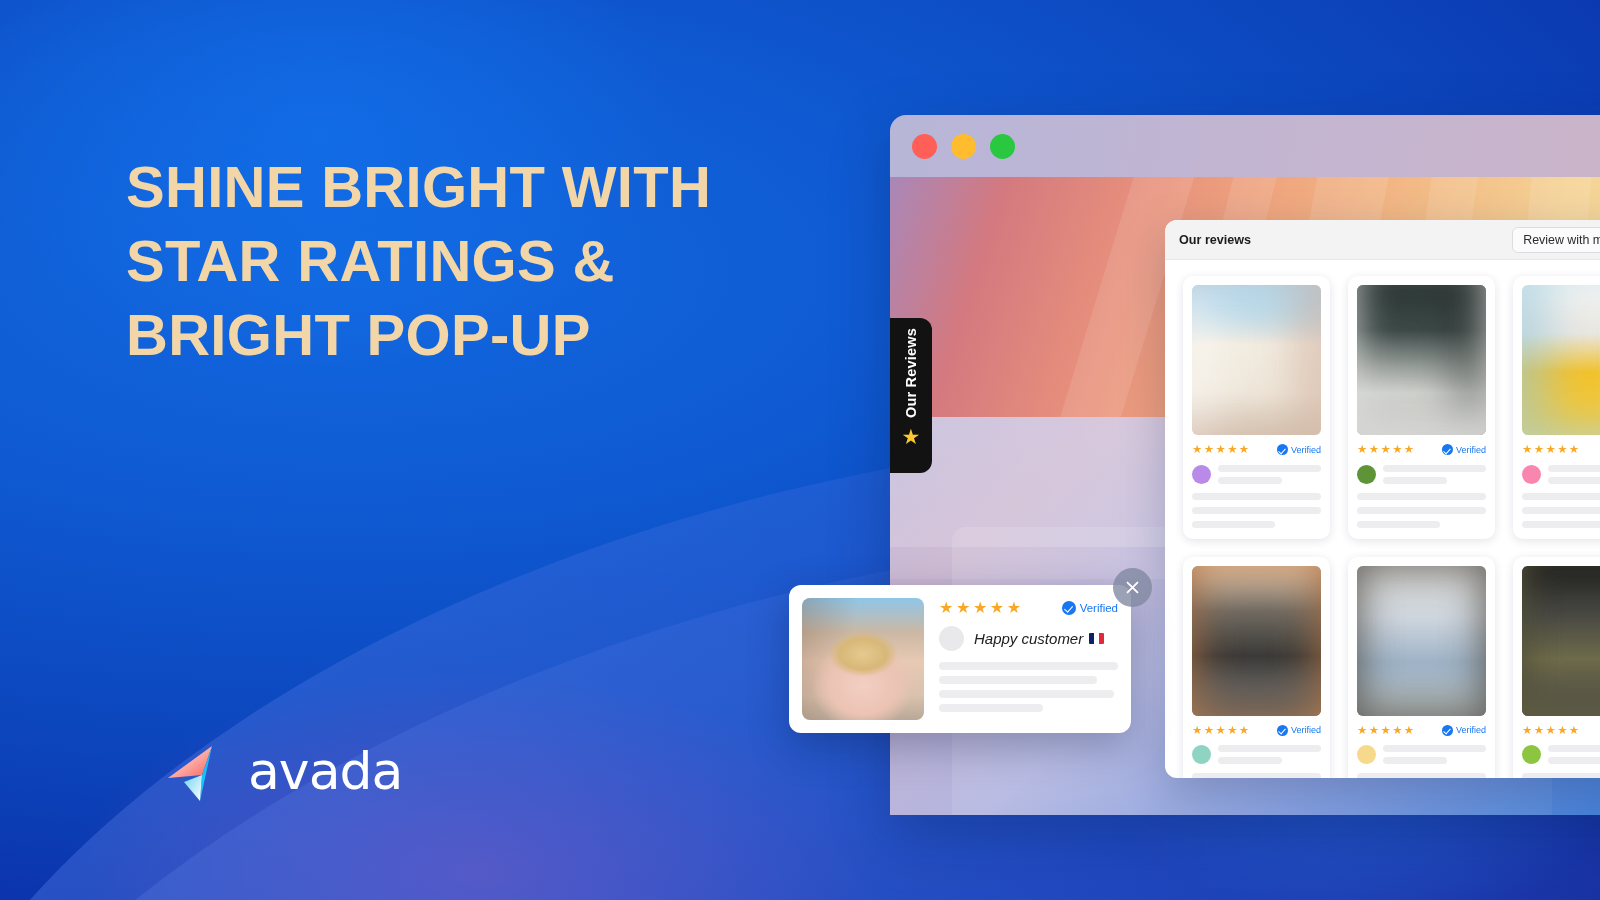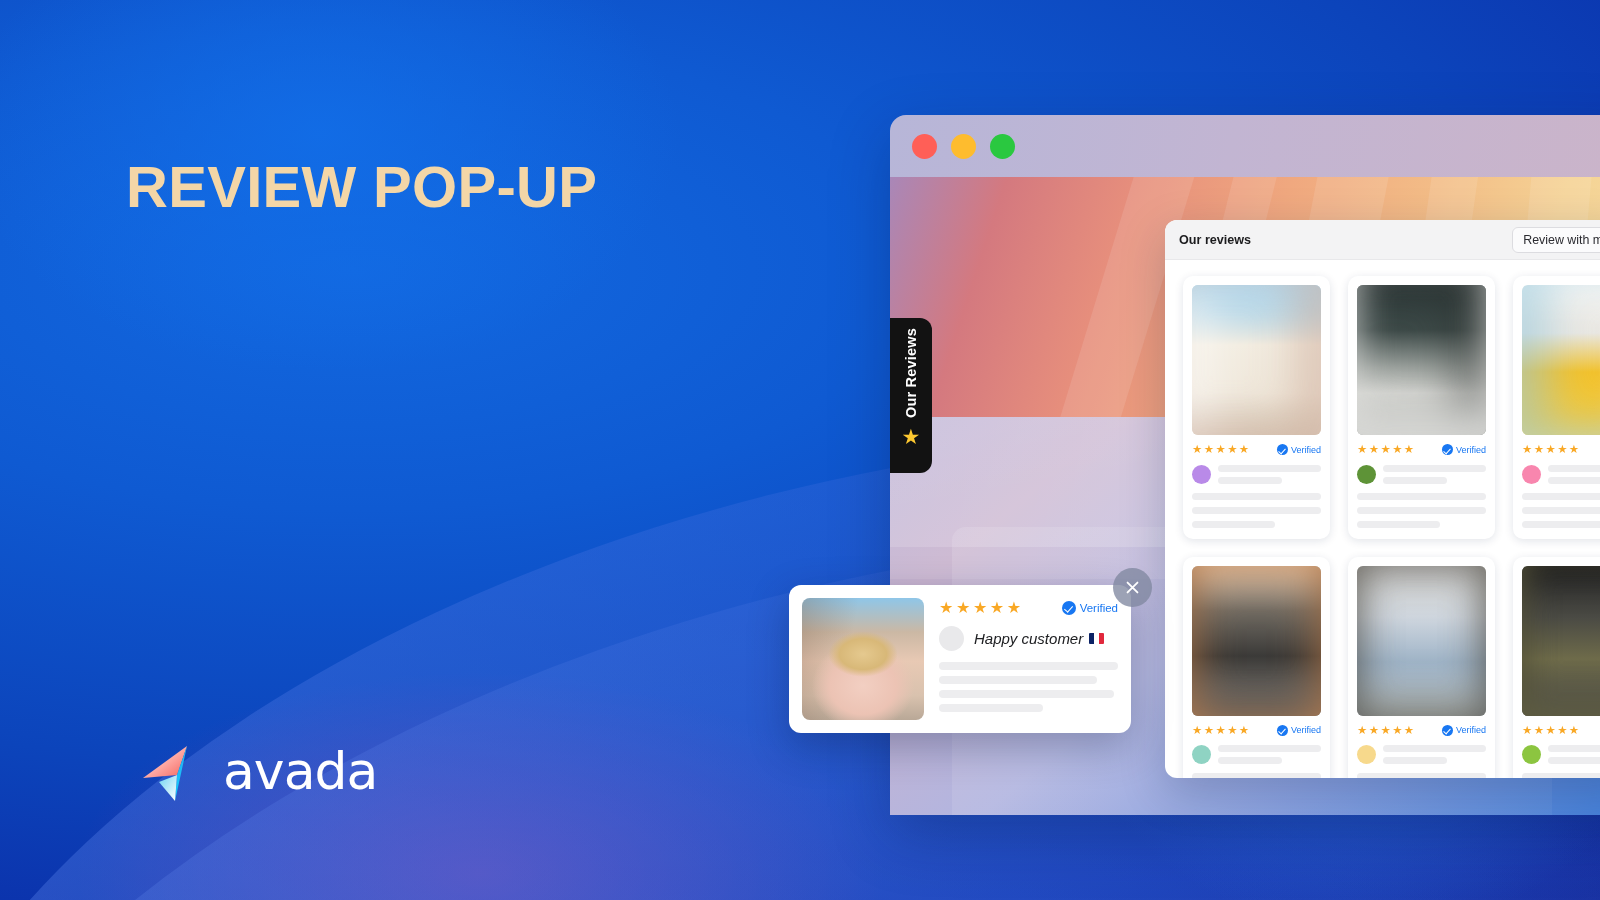--- a/index.html
+++ b/index.html
@@ -48,21 +48,21 @@
     font-size:58px; line-height:1.28; font-weight:bold;
     color:#f3d6a7; letter-spacing:.3px;
   }
   #headline div{ white-space:nowrap; }
   #sub{
     margin-top:28px; font-size:25px; line-height:1.52; color:#ffffff; font-weight:400;
     max-width:560px;
   }
 
   
-  #logo{ position:absolute; left:137px; top:735px; display:flex; align-items:center; gap:14px; z-index:6; }
+  #logo{ position:absolute; left:162px; top:735px; display:flex; align-items:center; gap:14px; z-index:6; }
   #logo-mark{ width:72px; height:72px; }
   #logo-text{ font-size:52px; color:#fff; letter-spacing:-1px; font-weight:400; font-family:"DejaVu Sans", sans-serif; }
 
   
   #browser{
     position:absolute; left:890px; top:115px; width:760px; height:700px;
     border-radius:16px 0 0 0;
     overflow:hidden; z-index:3;
     box-shadow:0 20px 60px rgba(5,20,70,.28);
   }
@@ -194,21 +194,23 @@
   <div class="bg-base"></div>
   <div class="bg-topleft"></div>
   <div class="bg-purple"></div>
   <div class="bg-sweep2"></div>
   <div class="bg-sweep"></div>
   <div class="bg-rightglow"></div>
 </div>
 
 <div id="copy">
   <h1 id="headline">
-    <div>REVIEW POP-UP</div>
+    <div>SHINE BRIGHT WITH</div>
+    <div>STAR RATINGS &amp;</div>
+    <div>BRIGHT POP-UP</div>
   </h1>
 </div>
 
 <div id="logo">
   <span id="logo-mark">
     <svg viewBox="0 0 72 72" width="72" height="72">
       <defs>
         <linearGradient id="lgA" x1="0" y1="0" x2="1" y2="1">
           <stop offset="0" stop-color="#ffffff"></stop>
             <stop offset="45%" stop-color="#ffb3ae"></stop>

